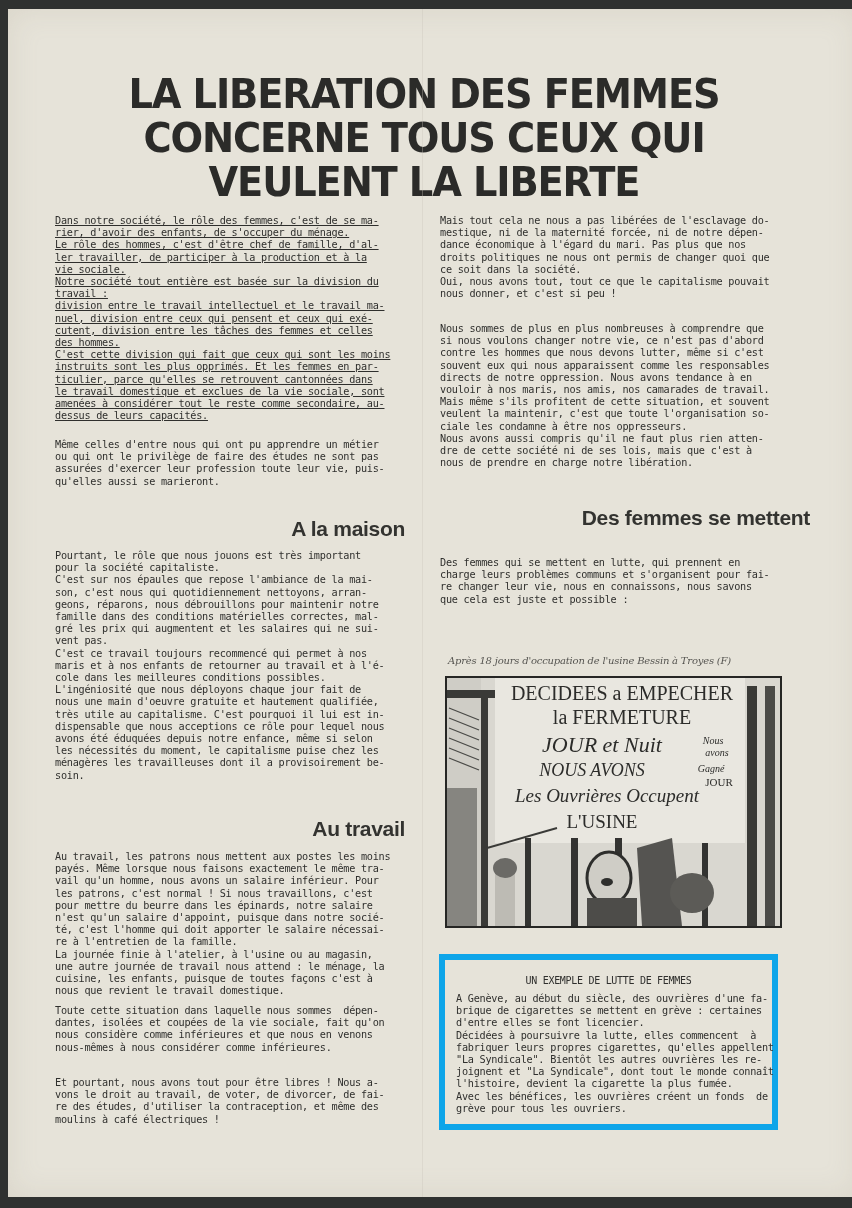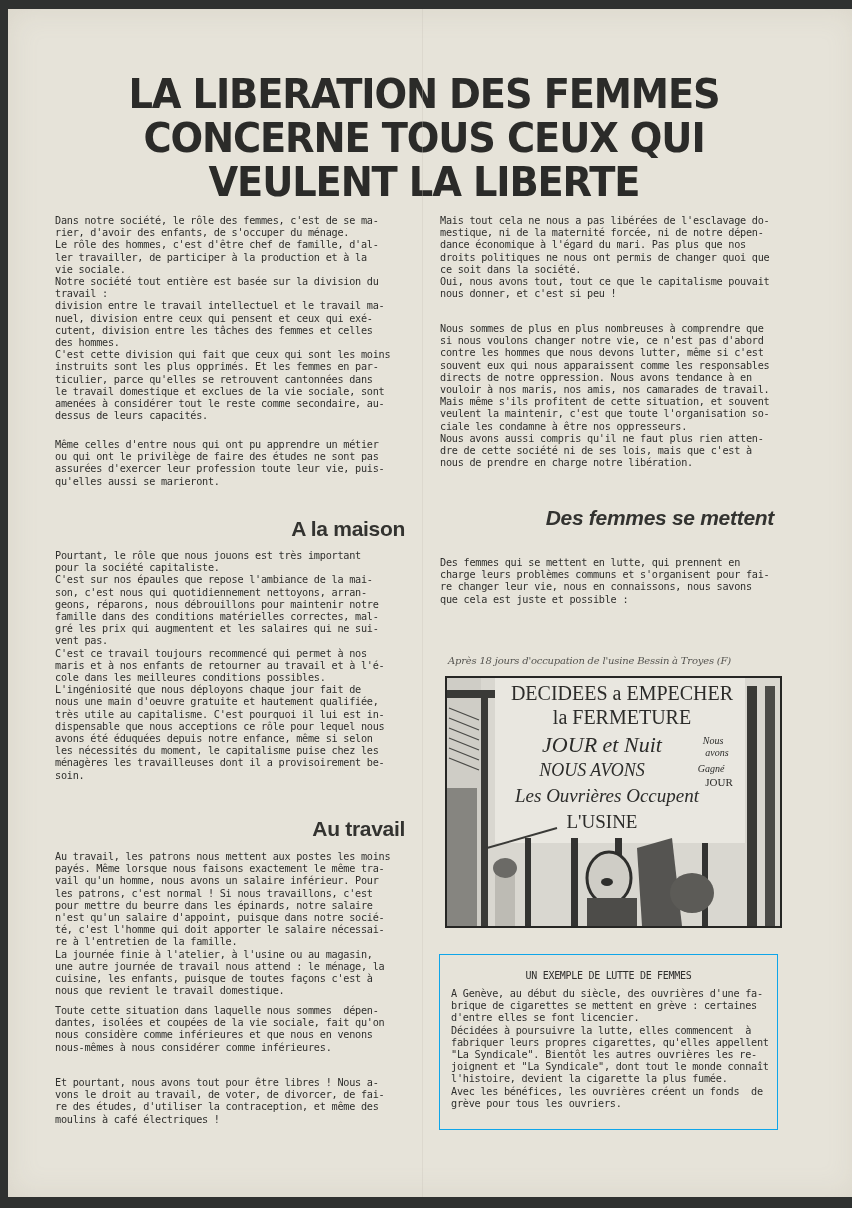--- a/index.html
+++ b/index.html
@@ -69,21 +69,21 @@
     width: 333px; height: 248px;
     border: 2px solid #262624;
     background: #3b82f6;
     overflow: hidden;
   }
   .photo svg { display: block; }
   .box {
     position: absolute;
     left: 431px; top: 945px;
     width: 339px; height: 176px;
-    border: 1px solid #0ea5e9;
+    border: 6px solid #0ea5e9;
     box-sizing: border-box;
   }
   .box-title {
     position: absolute; left: 0; top: 15px; width: 100%;
     text-align: center;
     font-family: "DejaVu Sans Mono", monospace;
     font-size: 10px;
     color: #2f2f2d;
     letter-spacing: -0.3px;
   }
@@ -93,21 +93,21 @@
 <body>
 
 <div class="sheet">
 
   <h1 class="title">
     <span>LA LIBERATION DES FEMMES</span>
     <span>CONCERNE TOUS CEUX QUI</span>
     <span>VEULENT LA LIBERTE</span>
   </h1>
 
-  <div class="body-text" style="left:47px; top:206px;">Dans notre société, le rôle des femmes, c'est de se ma-
+  <div class="body-text" style="left:47px; top:206px;text-decoration:underline;">Dans notre société, le rôle des femmes, c'est de se ma-
 rier, d'avoir des enfants, de s'occuper du ménage.
 Le rôle des hommes, c'est d'être chef de famille, d'al-
 ler travailler, de participer à la production et à la
 vie sociale.
 Notre société tout entière est basée sur la division du
 travail :
 division entre le travail intellectuel et le travail ma-
 nuel, division entre ceux qui pensent et ceux qui exé-
 cutent, division entre les tâches des femmes et celles
 des hommes.
@@ -178,21 +178,21 @@
 souvent eux qui nous apparaissent comme les responsables
 directs de notre oppression. Nous avons tendance à en
 vouloir à nos maris, nos amis, nos camarades de travail.
 Mais même s'ils profitent de cette situation, et souvent
 veulent la maintenir, c'est que toute l'organisation so-
 ciale les condamne à être nos oppresseurs.
 Nous avons aussi compris qu'il ne faut plus rien atten-
 dre de cette société ni de ses lois, mais que c'est à
 nous de prendre en charge notre libération.</div>
 
-  <div class="section-heading" style="left:396px; top:497px; width:370px;font-style:italic;">
+  <div class="section-heading" style="left:432px; top:497px; width:370px;">
     <div>Des femmes se mettent</div>
   </div>
   <div class="body-text" style="left:432px; top:548px;">Des femmes qui se mettent en lutte, qui prennent en
 charge leurs problèmes communs et s'organisent pour fai-
 re changer leur vie, nous en connaissons, nous savons
 que cela est juste et possible :</div>
 
   <div class="caption">Après 18 jours d'occupation de l'usine Bessin à Troyes (F)</div>
 
   <div class="photo">

